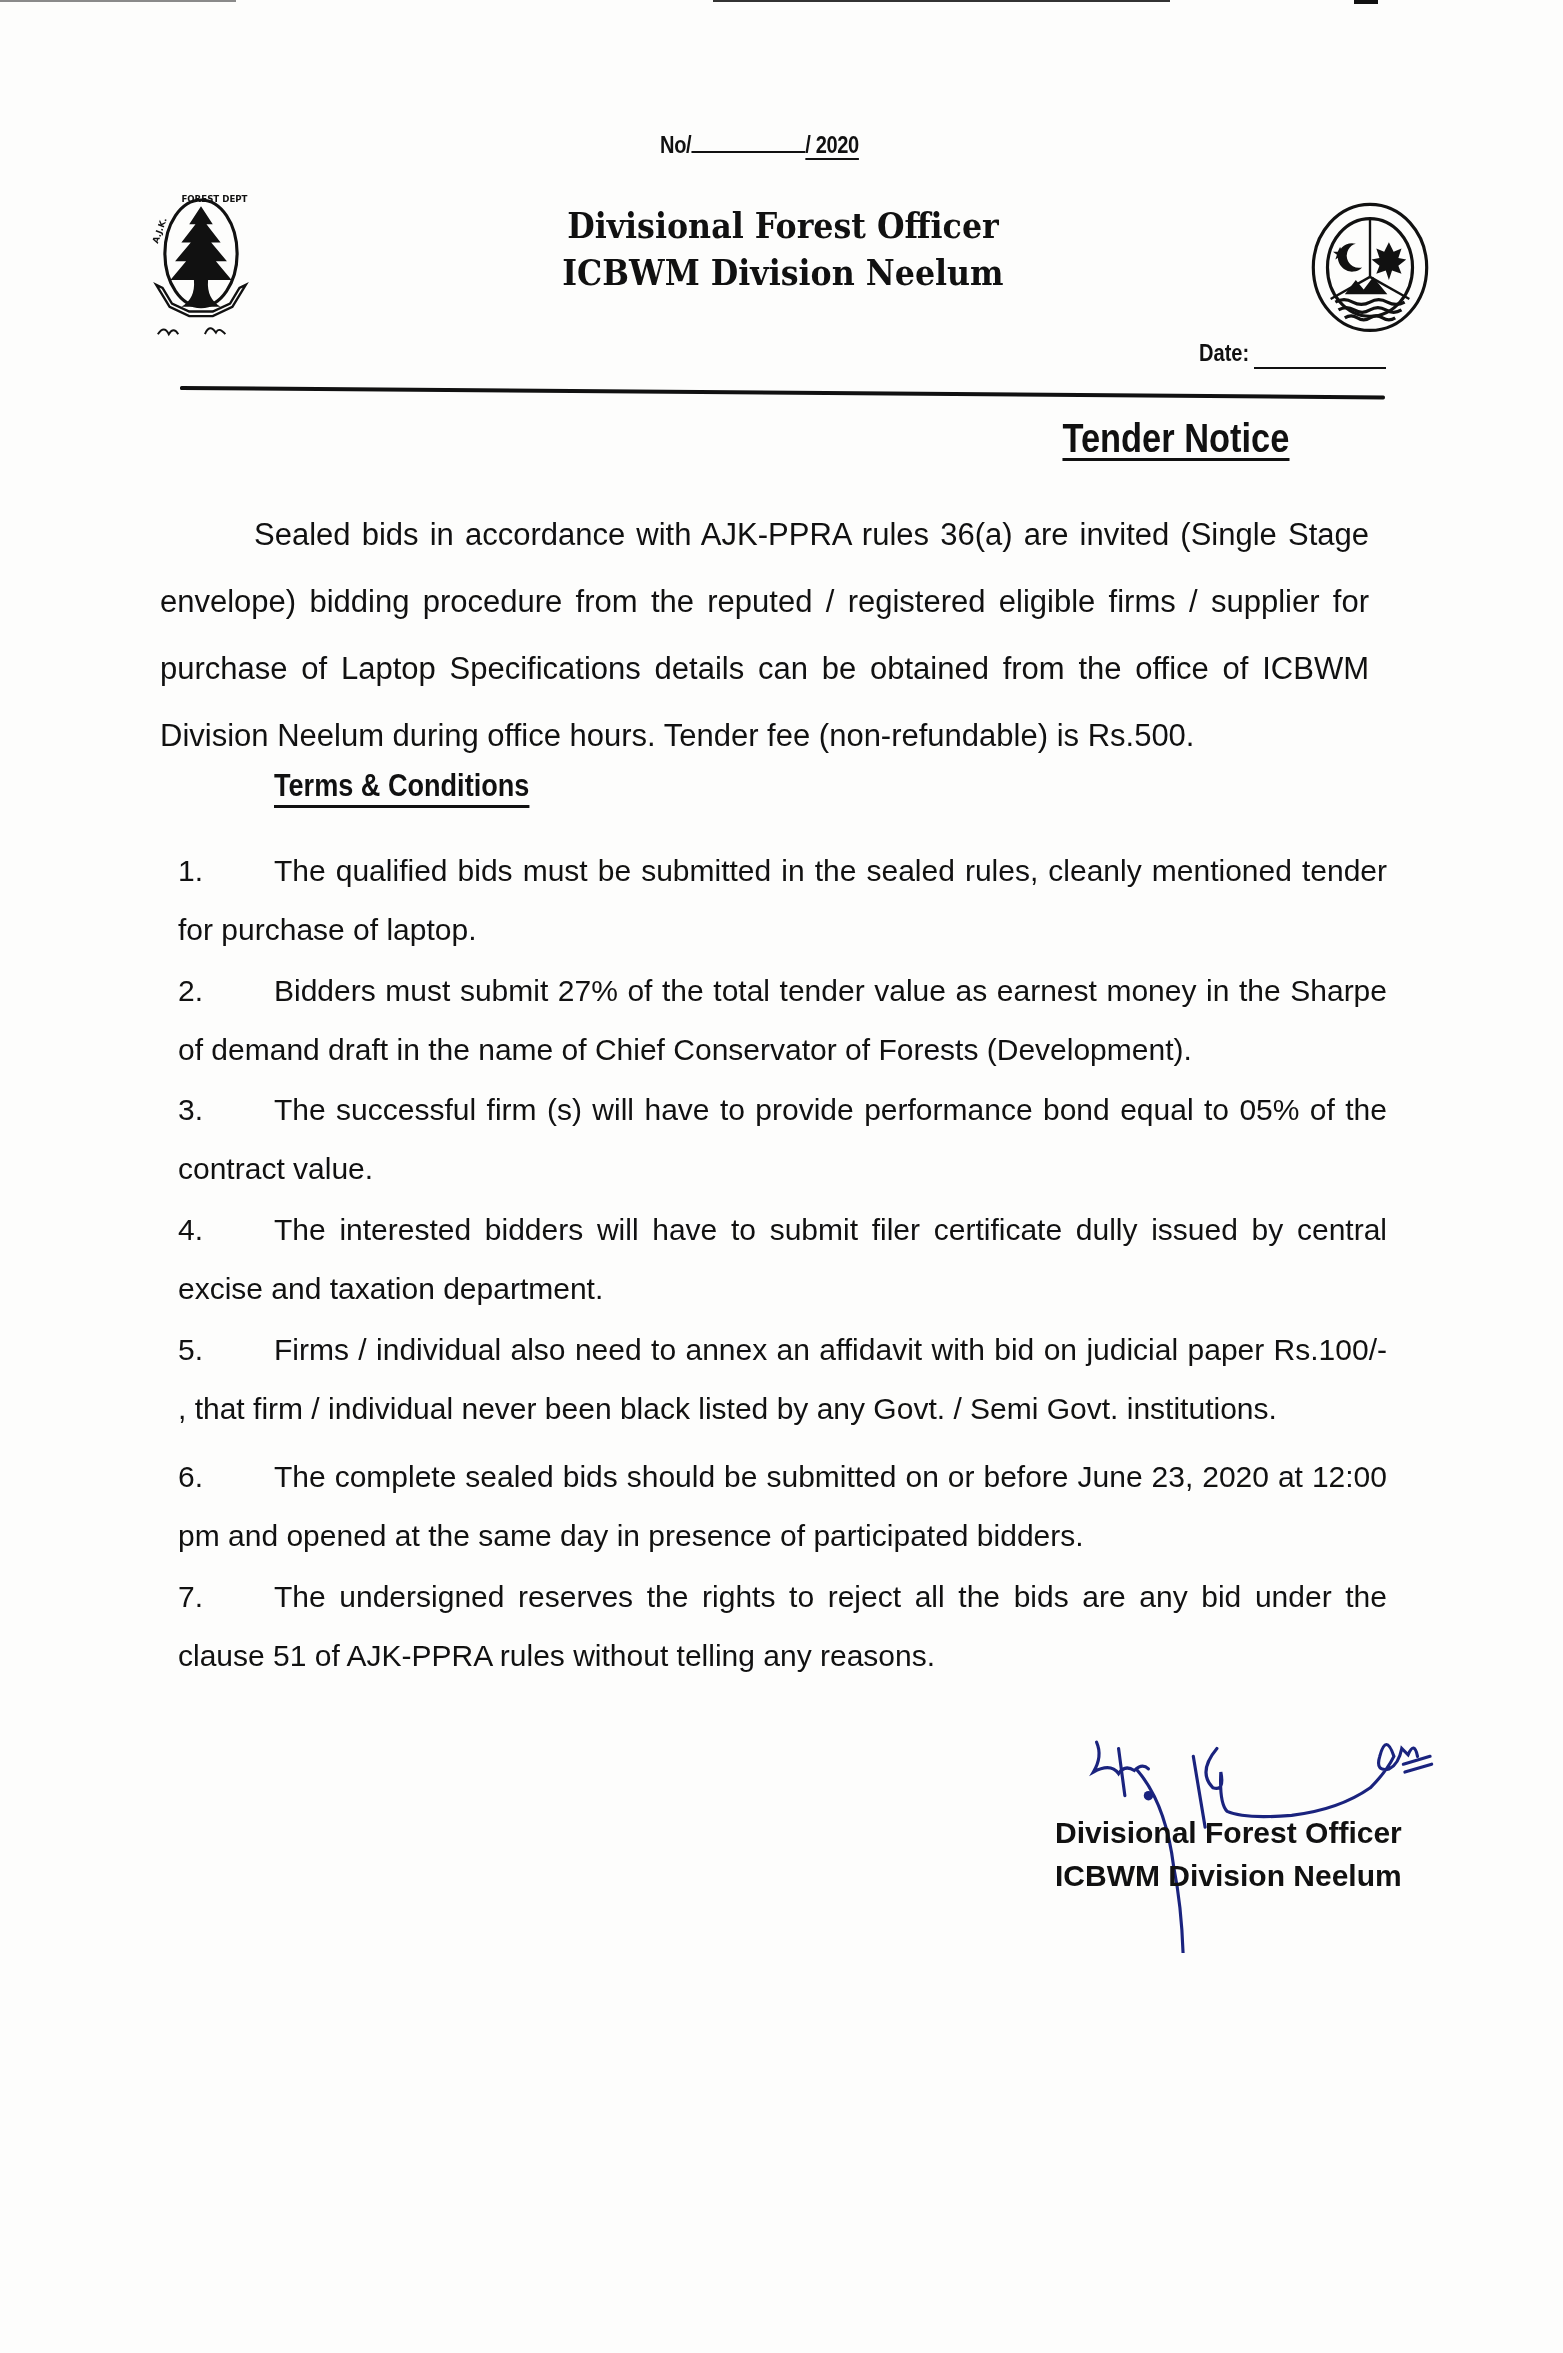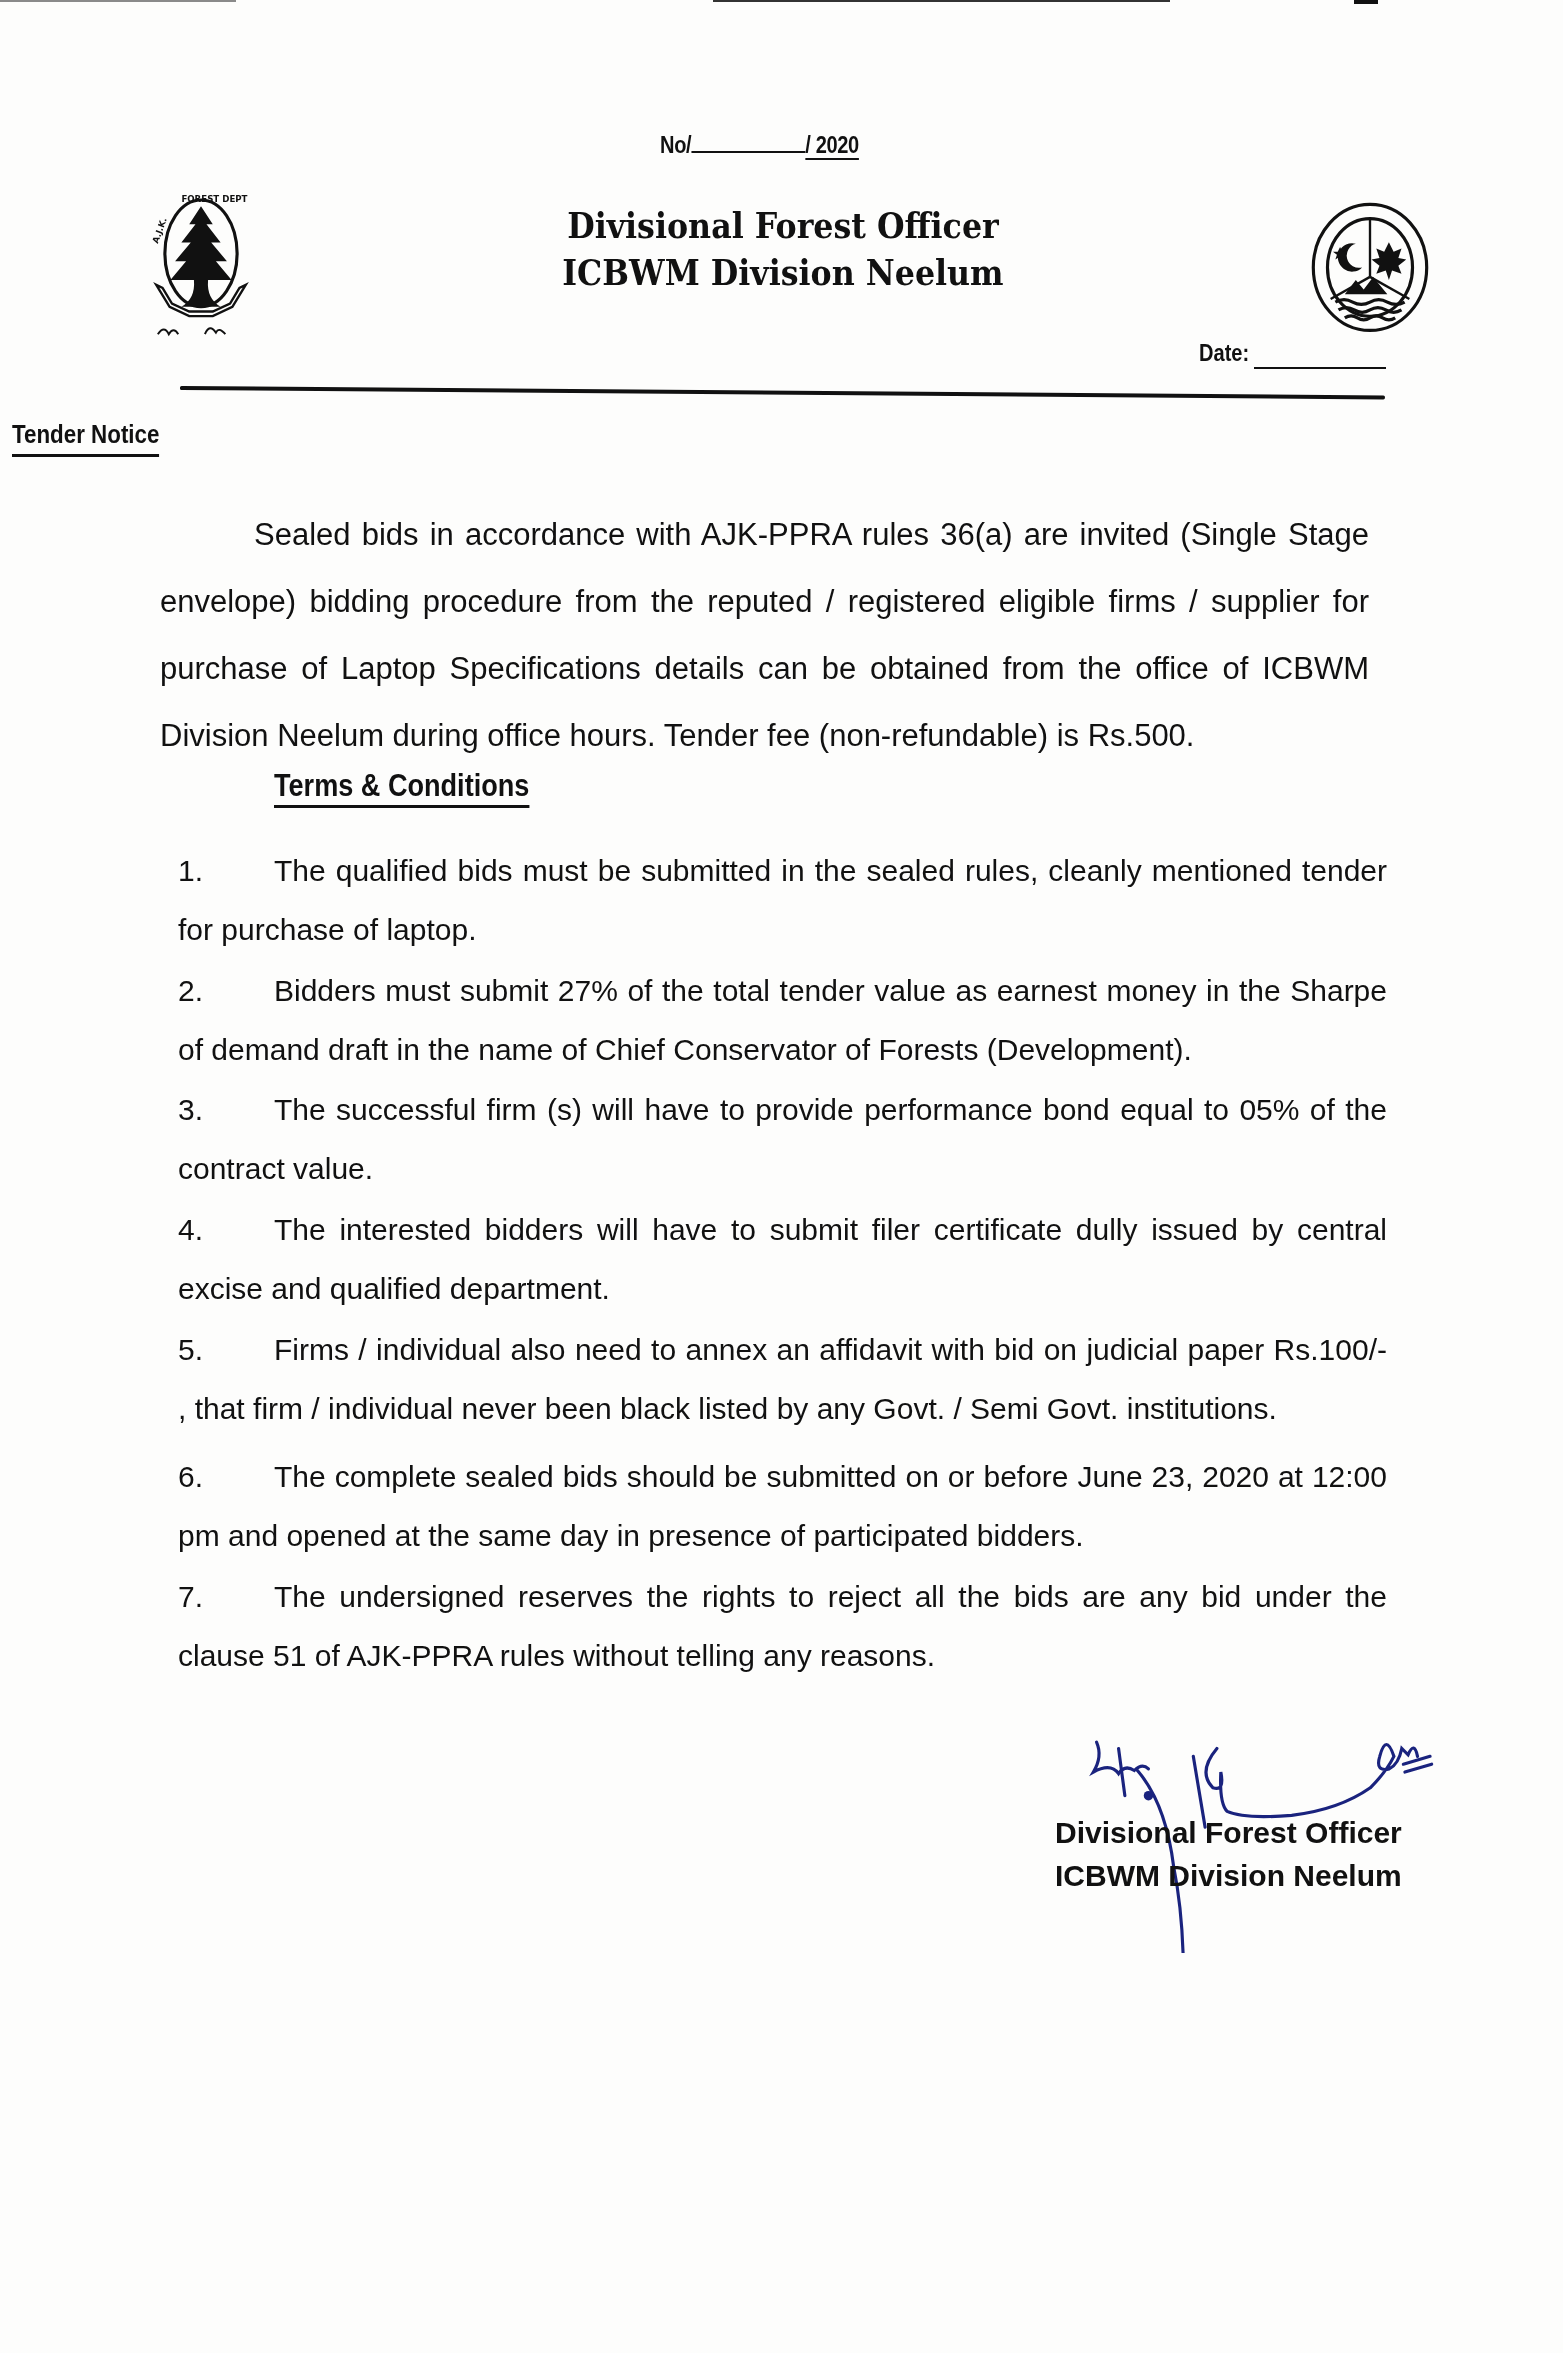--- a/index.html
+++ b/index.html
@@ -29,22 +29,22 @@
     }
     .logo-left { position:absolute; left:142px; top:189px; width:118px; height:157px; }
     .logo-right { position:absolute; left:1307px; top:198px; width:126px; height:142px; }
     .date-label {
       position: absolute; left: 1199px; top: 340px; font-weight: bold; font-size: 23.6px;
       transform: scaleX(0.85); transform-origin: left top;
     }
     .date-line { position:absolute; left:1254px; top:367px; width:132px; height:2.4px; background:#111; }
     .rule { position:absolute; left:180px; top:386px; width:1205px; height:3.9px; background:#111; transform: rotate(0.45deg); transform-origin: left center; border-radius: 1.6px; }
     .notice-title {
-      position:absolute; left:0; width:1308px; top:416px; text-align:left;
-      font-weight:bold; font-size:26px;
+      position:absolute; left:0; width:1308px; top:416px; text-align:right;
+      font-weight:bold; font-size:40px;
     }
     .notice-title span { display:inline-block; transform: scaleX(0.86); border-bottom: 3.1px solid #111; padding-bottom: 1.6px; line-height: 36px; }
     .para {
       position:absolute; left:160px; width:1209px; font-size:31px; line-height:67px;
       text-align: justify; top: 501px;
     }
     .para .indent { display:inline-block; width: 94px; }
     .terms-title {
       position:absolute; left:274px; top:767px; font-weight:bold; font-size:31.5px;
     }
@@ -108,21 +108,21 @@
 
 <div class="notice-title"><span>Tender Notice</span></div>
 
 <div class="para"><span class="indent"></span><span>Sealed bids in accordance with AJK-PPRA rules 36(a) are invited (Single Stage envelope) bidding procedure from the reputed / registered eligible firms / supplier for purchase of Laptop Specifications details can be obtained from the office of ICBWM Division Neelum during office hours. Tender fee (non-refundable) is Rs.500.</span></div>
 
 <div class="terms-title"><span>Terms &amp; Conditions</span></div>
 
 <div class="term" style="top:841px"><span class="num">1.</span><span>The qualified bids must be submitted in the sealed rules, cleanly mentioned tender for purchase of laptop.</span></div>
 <div class="term" style="top:961px"><span class="num">2.</span><span>Bidders must submit 27% of the total tender value as earnest money in the Sharpe of demand draft in the name of Chief Conservator of Forests (Development).</span></div>
 <div class="term" style="top:1080px"><span class="num">3.</span><span>The successful firm (s) will have to provide performance bond equal to 05% of the contract value.</span></div>
-<div class="term" style="top:1200px"><span class="num">4.</span><span>The interested bidders will have to submit filer certificate dully issued by central excise and qualified department.</span></div>
+<div class="term" style="top:1200px"><span class="num">4.</span><span>The interested bidders will have to submit filer certificate dully issued by central excise and taxation department.</span></div>
 <div class="term" style="top:1320px"><span class="num">5.</span><span>Firms / individual also need to annex an affidavit with bid on judicial paper Rs.100/- , that firm / individual never been black listed by any Govt. / Semi Govt. institutions.</span></div>
 <div class="term" style="top:1447px"><span class="num">6.</span><span>The complete sealed bids should be submitted on or before June 23, 2020 at 12:00 pm and opened at the same day in presence of participated bidders.</span></div>
 <div class="term" style="top:1567px"><span class="num">7.</span><span>The undersigned reserves the rights to reject all the bids are any bid under the clause 51 of AJK-PPRA rules without telling any reasons.</span></div>
 
 <div class="signature">
   <svg width="425" height="236" viewBox="0 0 540 300">
     <g fill="none" stroke="#1a237e" stroke-width="4" stroke-linecap="round">
       <path d="M12 32 Q20 50 8 70 Q30 58 40 72 Q48 60 60 68 Q70 58 78 66"></path>
       <path d="M40 40 L48 100"></path>
       <path d="M64 68 Q100 110 110 190 Q120 240 122 300"></path>

